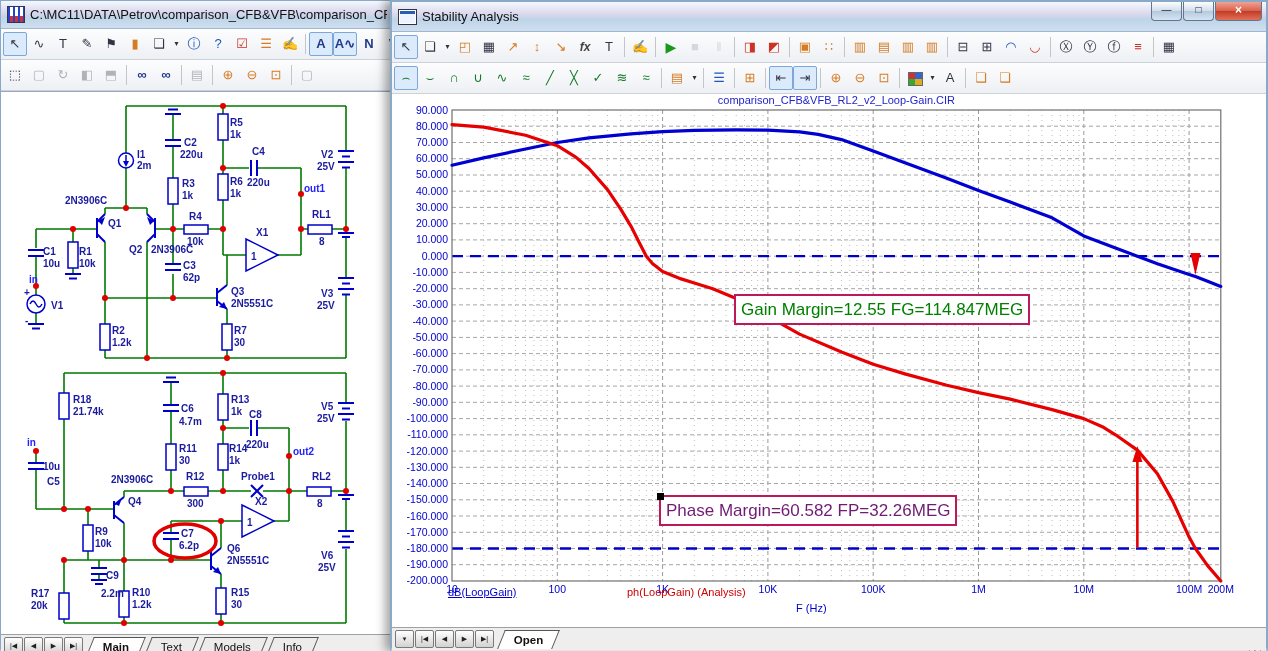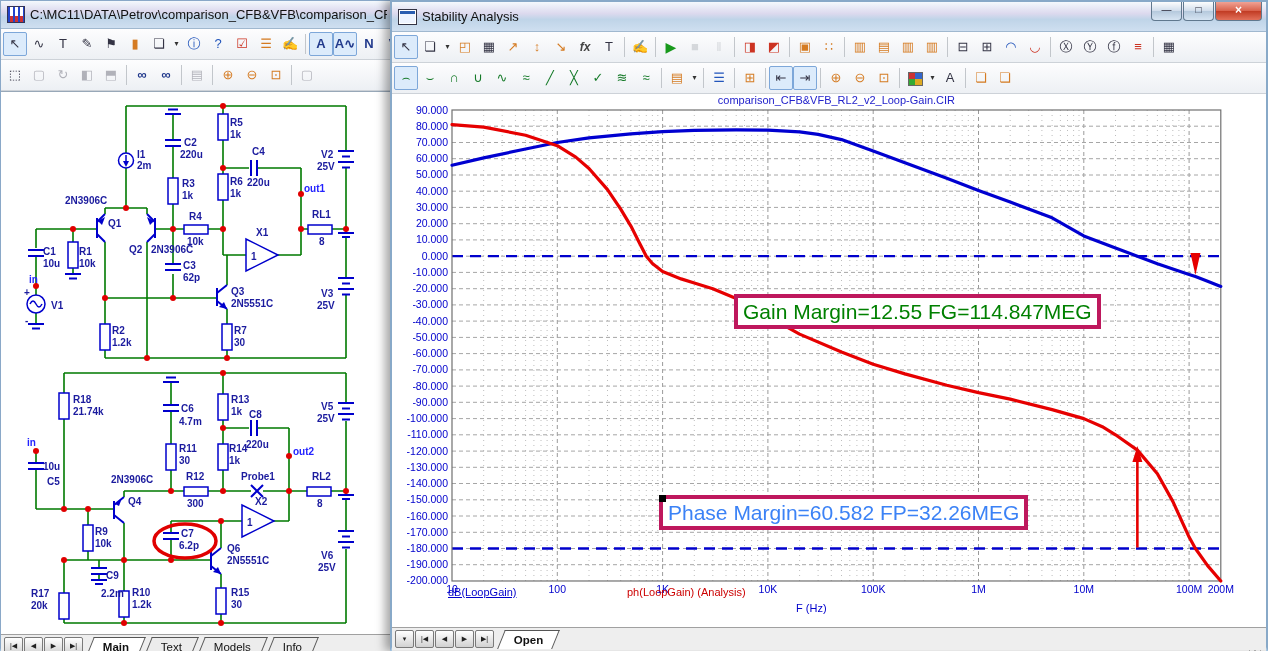--- a/index.html
+++ b/index.html
@@ -39,23 +39,23 @@
   .tabbar{height:22px;background:#eeeeee;border-top:1px solid #a0a0a0;display:flex;align-items:center;padding-left:3px}
   .navbtn{width:17px;height:16px;font-size:7px;line-height:15px;text-align:center;border:1px solid #7a7a7a;border-radius:2px;background:linear-gradient(#ffffff,#d2d2d2);margin-right:1px;color:#222;flex:0 0 auto}
   .tab{height:18px;padding:0 12px;border:1px solid #555;border-bottom:none;background:#ececec;transform:skewX(-22deg);margin-left:6px;display:flex;align-items:center}
   .tab.active{background:#fff;z-index:2}
   .tab>span{transform:skewX(22deg);font-size:11.5px;color:#111}
   .tab.active>span{font-weight:bold}
   .statusbar{height:7px;background:#e6e6e6;position:relative}
   .grip{position:absolute;right:1px;bottom:1px;width:16px;height:6px;background:repeating-linear-gradient(135deg,#aaa 0 1px,transparent 1px 4px)}
   #chart-wrap{position:relative;height:533px;background:#fff}
   #chart-svg{position:absolute;left:0;top:0}
-  .anno{position:absolute;border:4px solid #be185d;background:#fff;font-size:21px;padding:0 5px;line-height:27px;white-space:nowrap}
+  .anno{position:absolute;border:2px solid #be185d;background:#fff;font-size:17px;padding:0 5px;line-height:27px;white-space:nowrap}
   .anno.gain{left:342px;top:200px;color:#008000}
-  .anno.phase{left:267px;top:401px;color:#3b82f6}
+  .anno.phase{left:267px;top:401px;color:#701a75}
   .handle{position:absolute;left:-4px;top:-4px;width:7px;height:7px;background:#000}
   .leg{position:absolute;font-size:11px;white-space:nowrap}
   #leg-db{left:56px;top:492px;color:#0000cc;text-decoration:underline}
   #leg-ph{left:235px;top:492px;color:#cc0000}
   #leg-f{left:404px;top:508px;color:#0000cc}
   
   .w{stroke:#007a00;stroke-width:1.6;fill:none}
   .b{stroke:#0000cc;stroke-width:1.5;fill:none}
   .b2{stroke:#0000cc;stroke-width:2;fill:none}
   .bf{fill:#0000cc;stroke:none}

